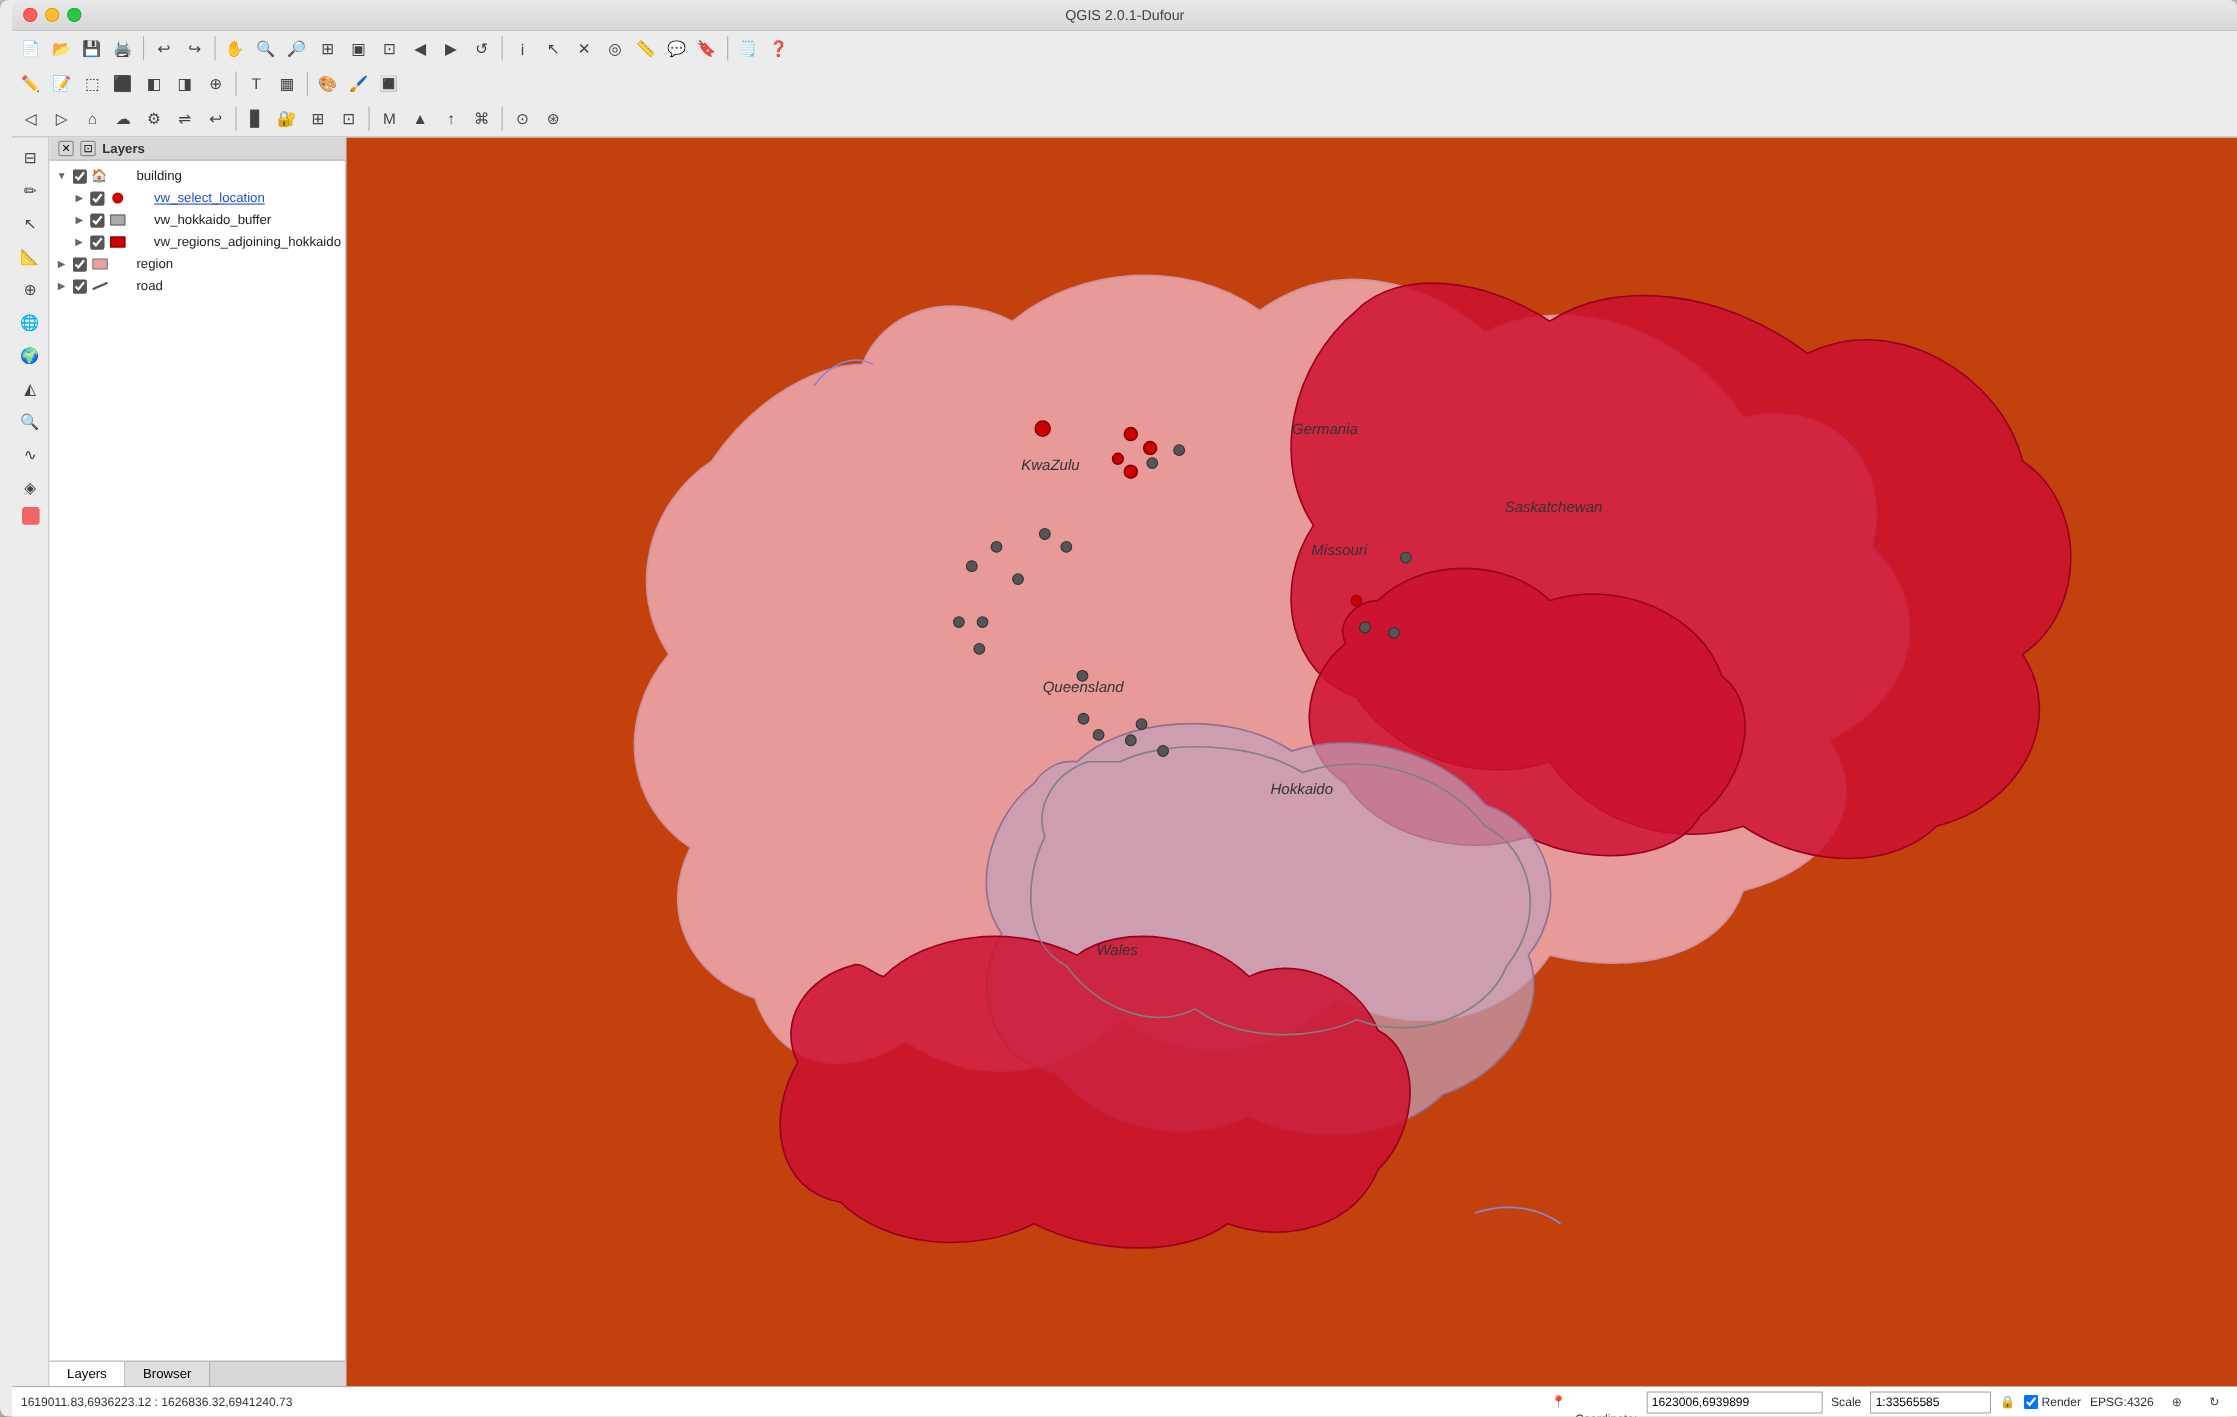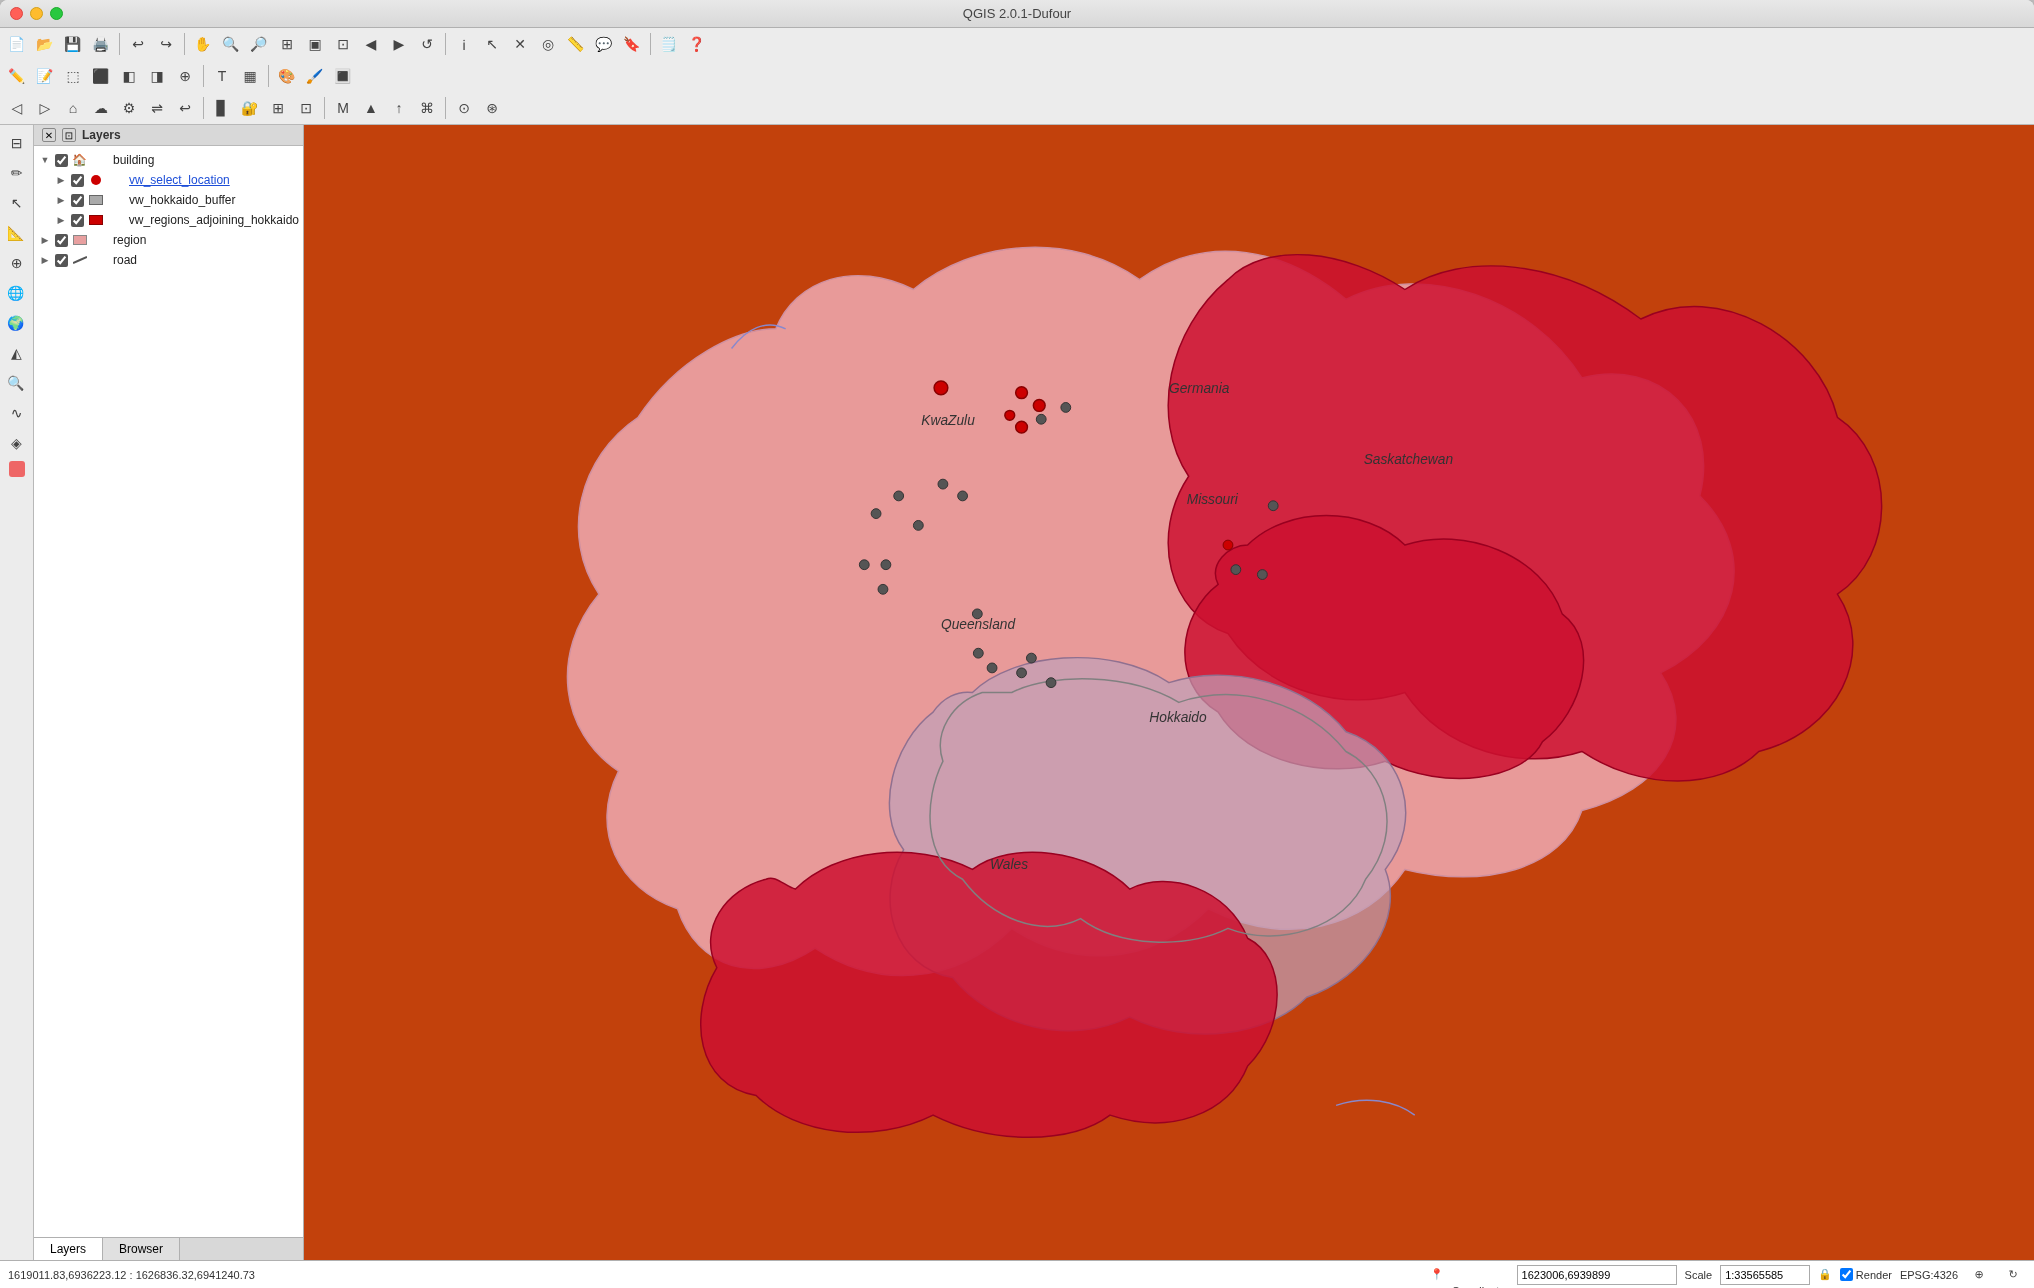--- a/index.html
+++ b/index.html
@@ -14,20 +14,21 @@
 
     
     .window {
       width: 2034px;
       height: 1288px;
       background: #ececec;
       border-radius: 8px;
       display: flex;
       flex-direction: column;
       box-shadow: 0 4px 20px rgba(0,0,0,0.4);
+      padding-left: 11px;
     }
 
     .titlebar {
       height: 28px;
       background: linear-gradient(to bottom, #e8e8e8, #d8d8d8);
       border-radius: 8px 8px 0 0;
       display: flex;
       align-items: center;
       padding: 0 10px;
       border-bottom: 1px solid #b0b0b0;
@@ -223,21 +224,21 @@
       width: 160px;
       height: 20px;
       border: 1px solid #aaa;
       background: white;
       padding: 0 4px;
       font-size: 11px;
     }
 
     .scale-label { font-size: 11px; }
     .scale-input {
-      width: 90px;
+      width: 110px;
       height: 20px;
       border: 1px solid #aaa;
       background: white;
       padding: 0 4px;
       font-size: 11px;
     }
 
     .render-check {
       display: flex;
       align-items: center;

